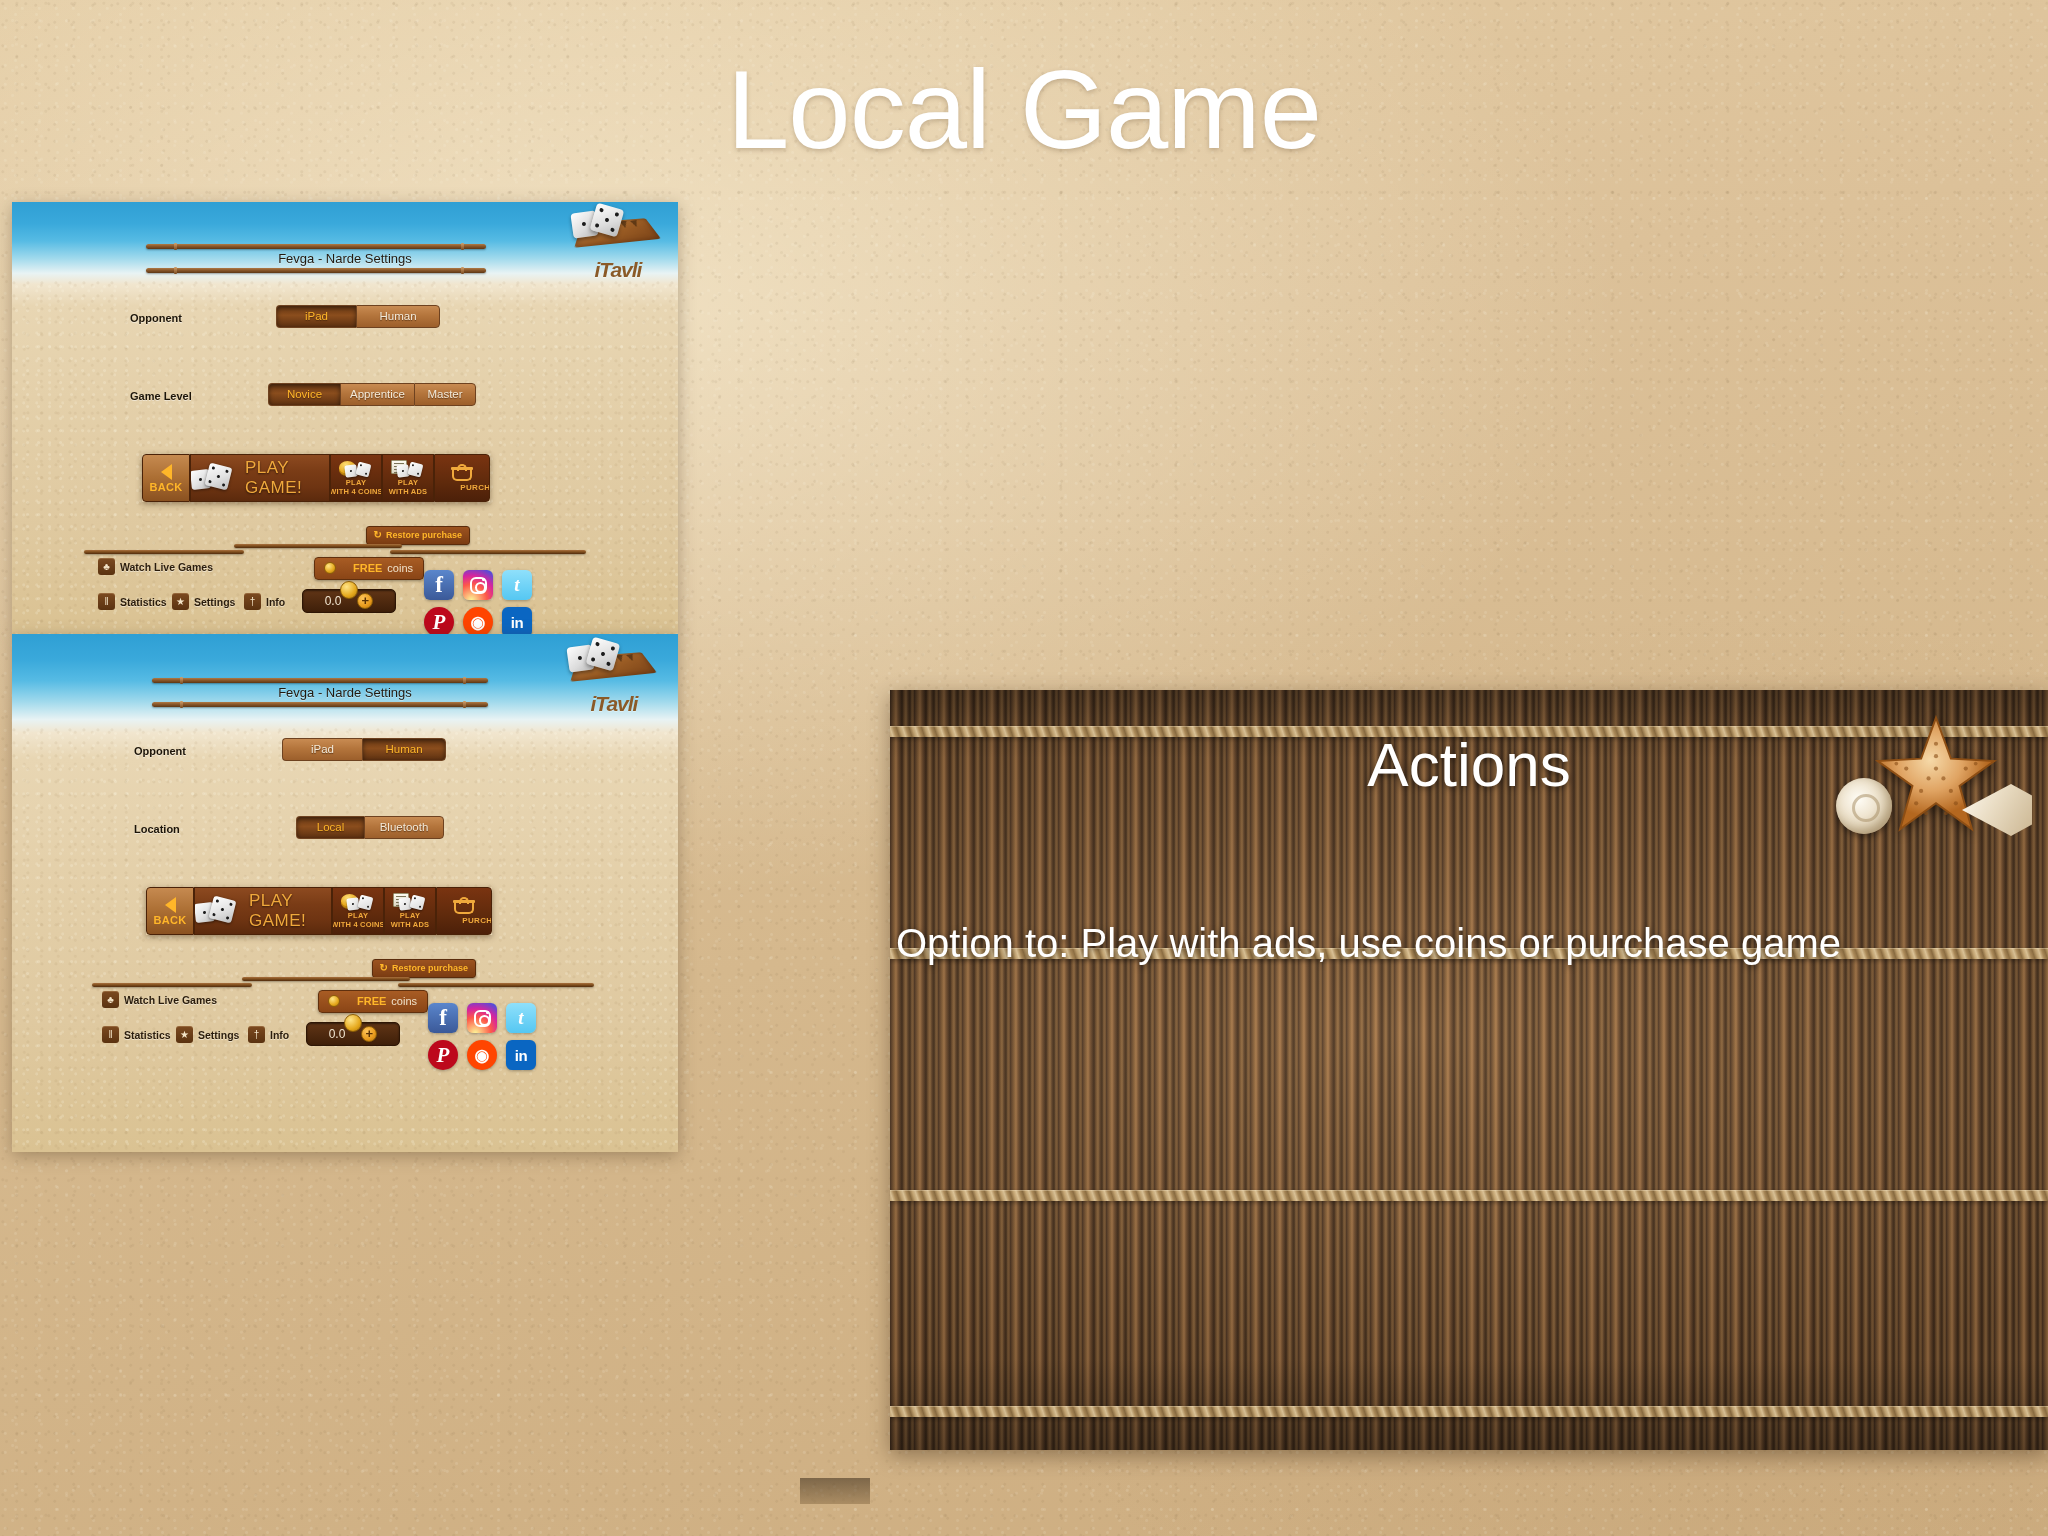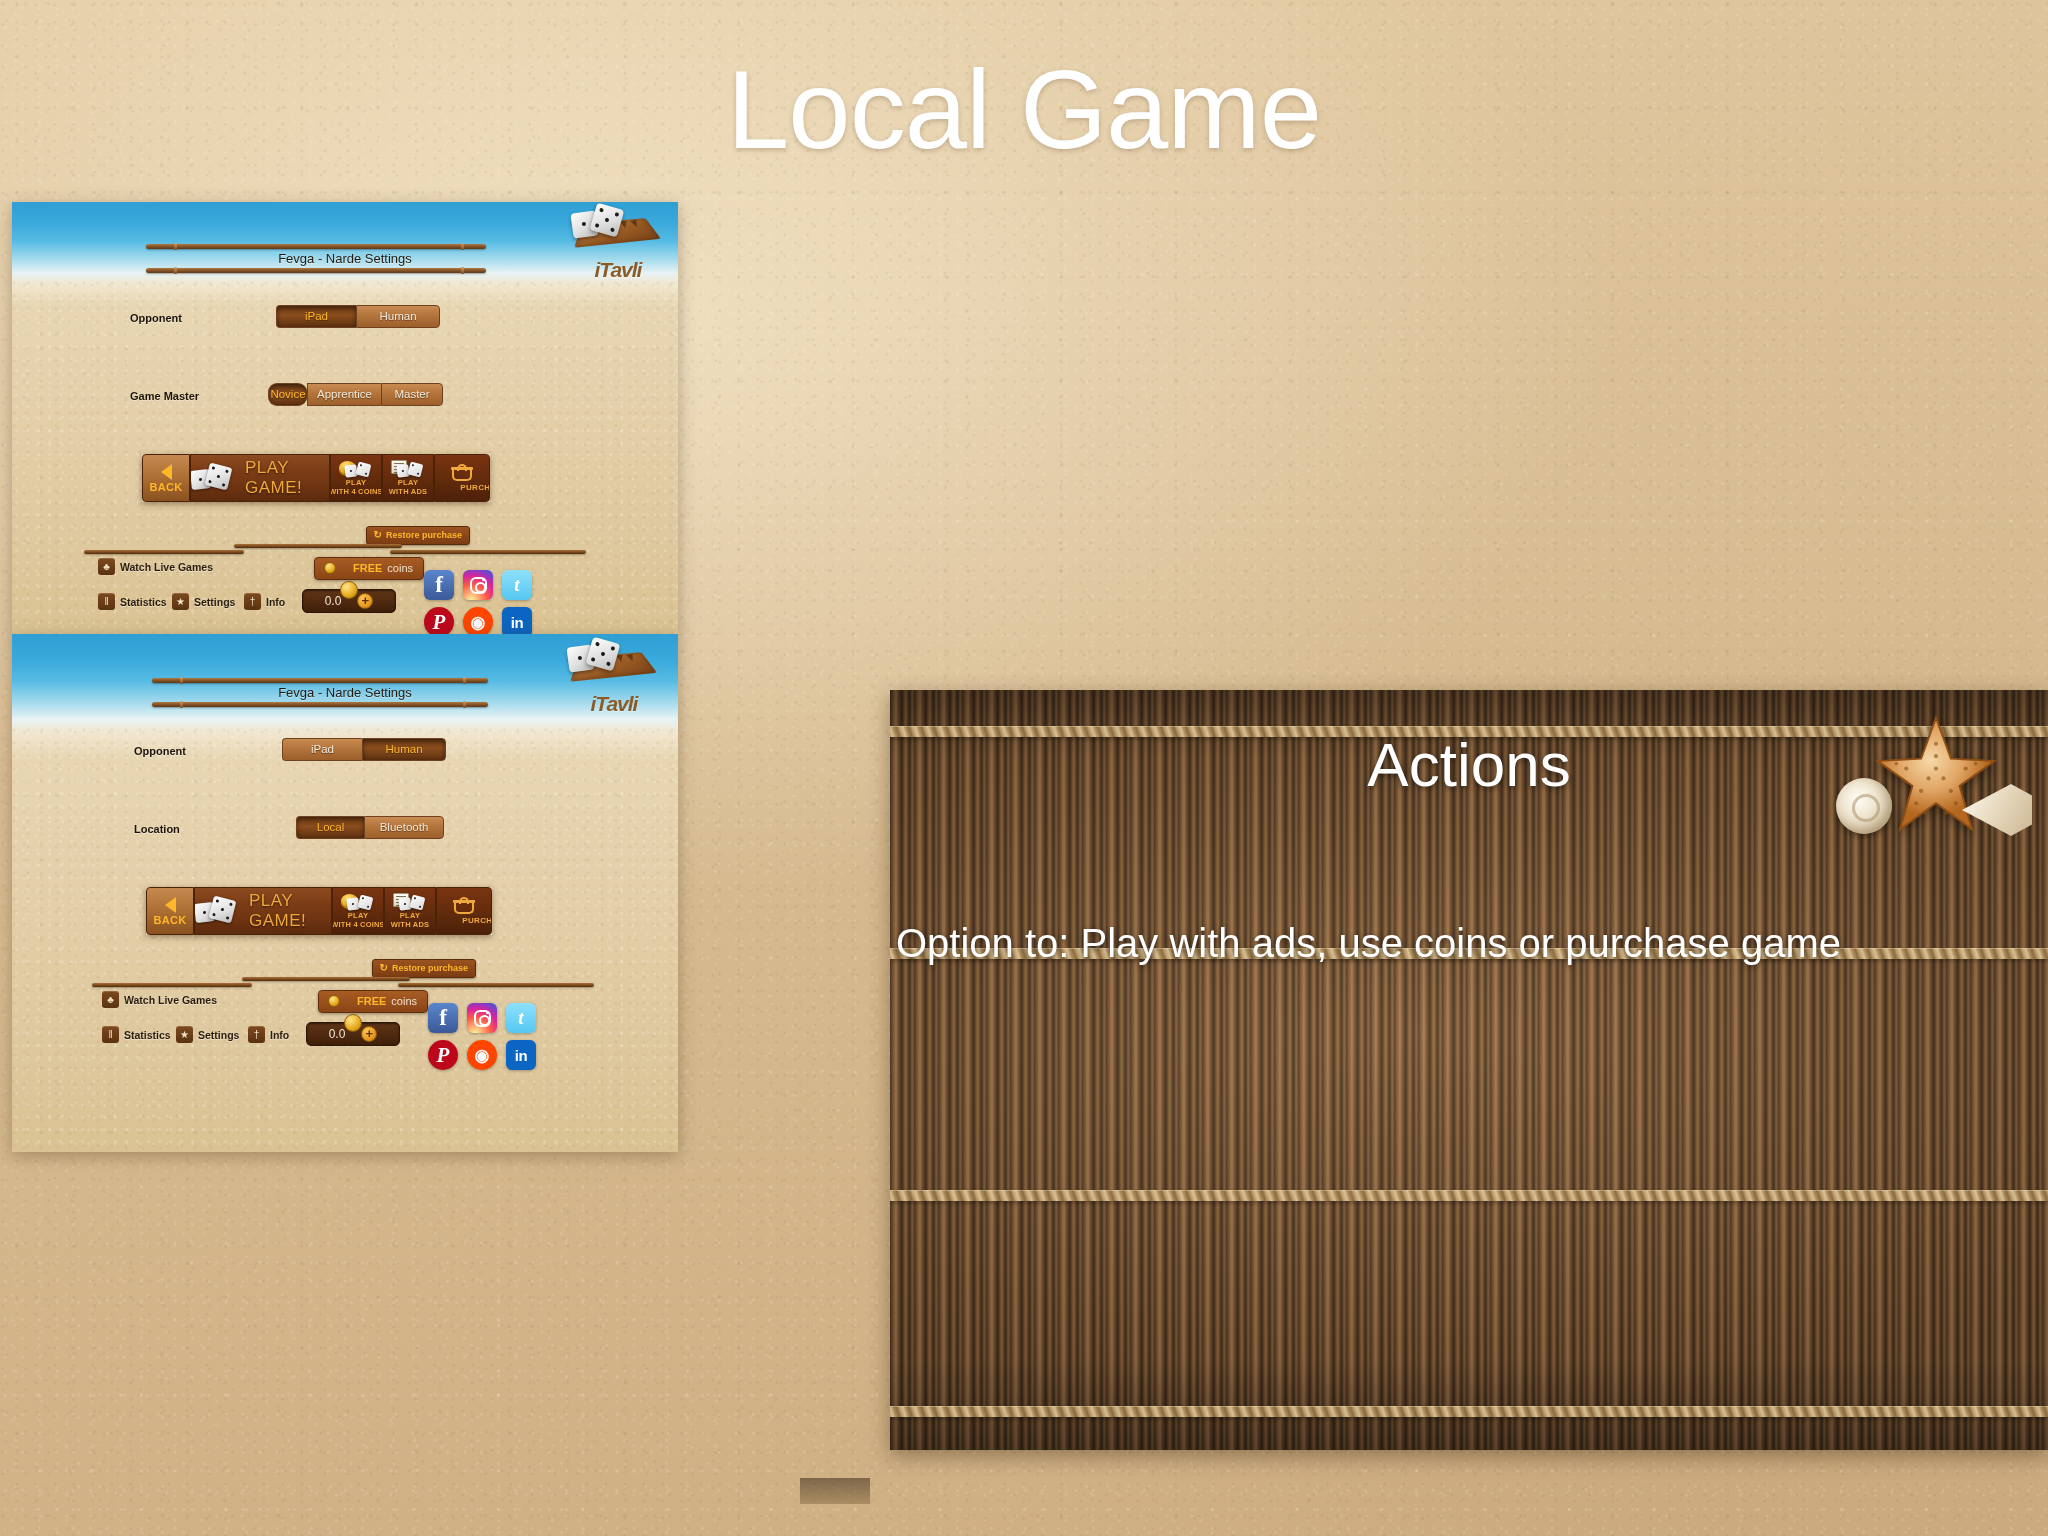--- a/index.html
+++ b/index.html
@@ -439,23 +439,23 @@
     </div>
     <div class="word">iTavli</div>
   </div>
 
   <div class="row-label" style="left:118px; top:110px;">Opponent</div>
   <div class="seg" style="left:264px; top:103px;">
     <div class="opt sel" style="width:80px;">iPad</div>
     <div class="opt" style="width:84px;">Human</div>
   </div>
 
-  <div class="row-label" style="left:118px; top:188px;">Game Master</div>
+  <div class="row-label" style="left:118px; top:188px;">Game Level</div>
   <div class="seg" style="left:256px; top:181px;">
-    <div class="opt sel" style="width:39px;border-radius:9px;">Novice</div>
+    <div class="opt sel" style="width:72px;">Novice</div>
     <div class="opt" style="width:74px;">Apprentice</div>
     <div class="opt" style="width:62px;">Master</div>
   </div>
 
   <div class="actionbar" style="left:130px; top:252px; width:348px;">
     <div class="ab-btn ab-back">
       <div class="chev"></div>
       <div class="lbl">BACK</div>
     </div>
     <div class="ab-btn ab-play">

